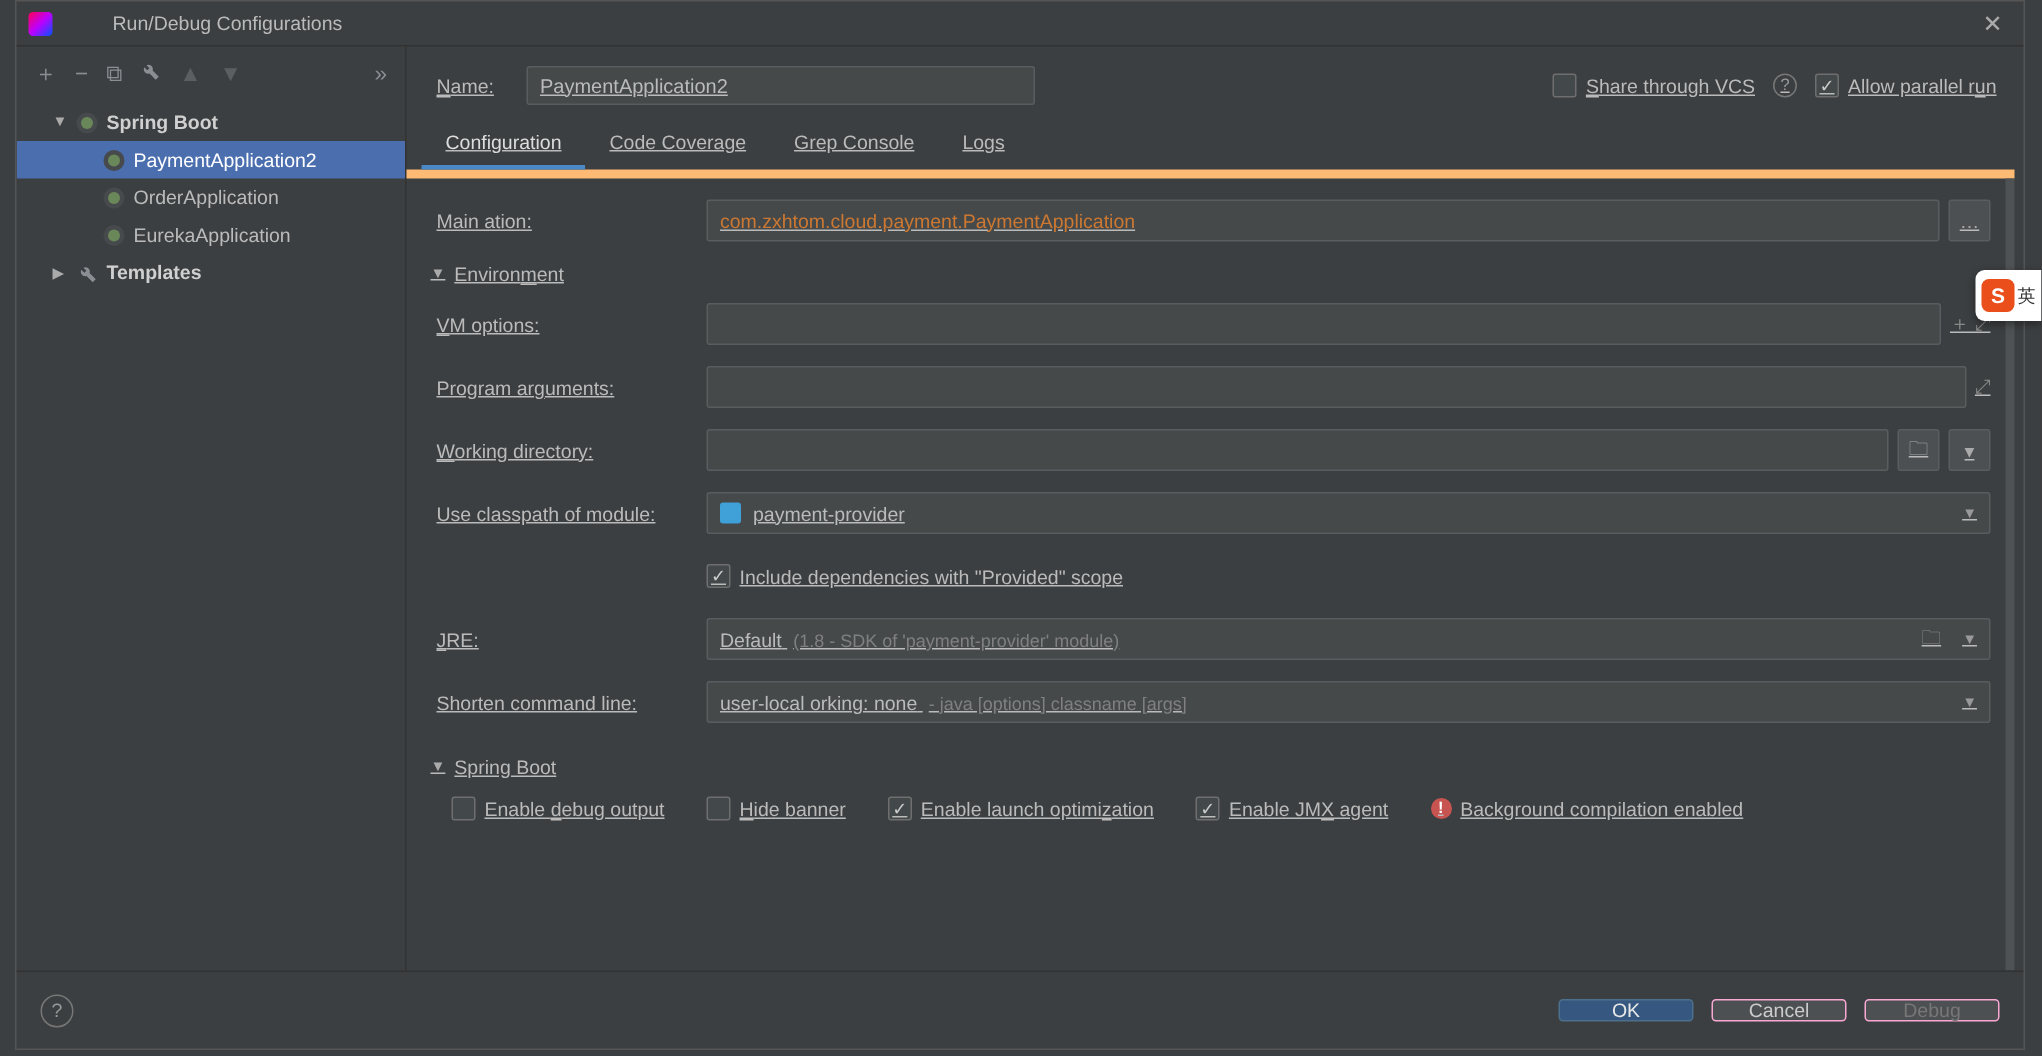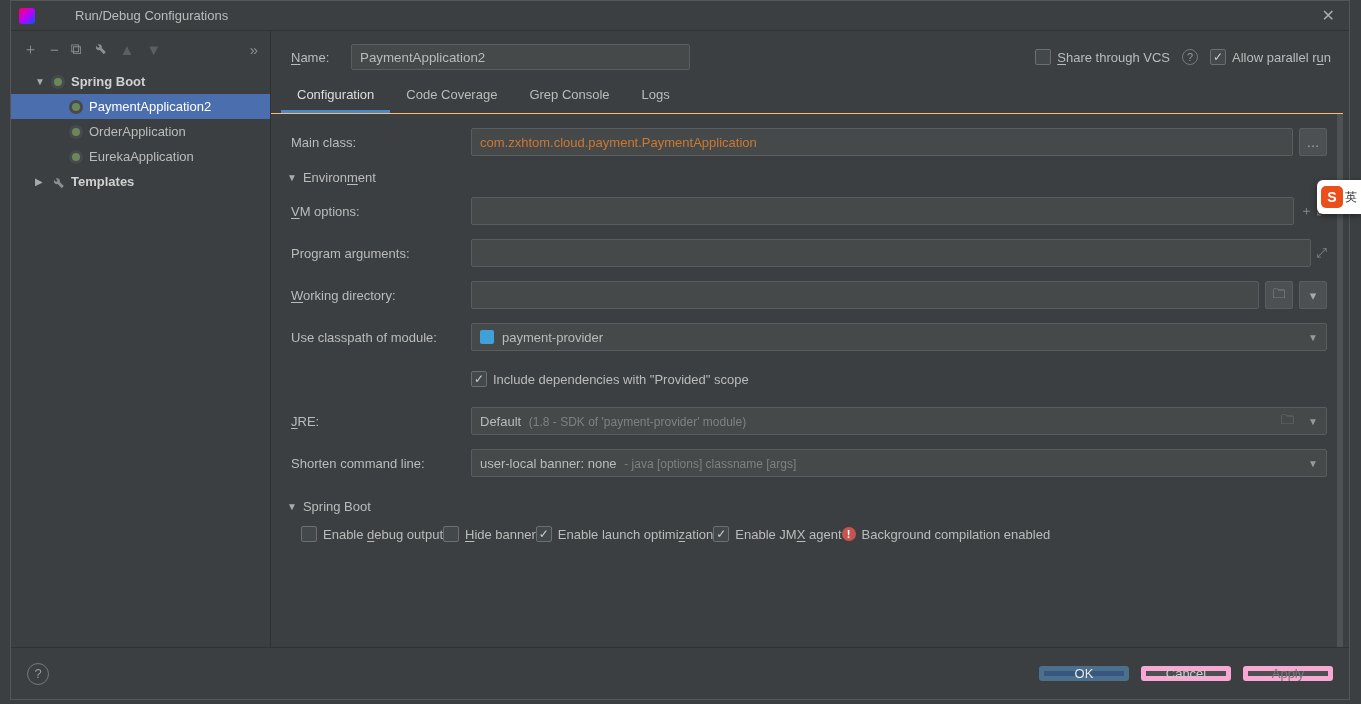--- a/index.html
+++ b/index.html
@@ -64,40 +64,40 @@
 .node.selected .lbl { color:#fff; }
 .leaf-icon {
   width:14px;height:14px;border-radius:50%;
   background:#474a4c; position:relative;
 }
 .leaf-icon::after{
   content:""; position:absolute; width:8px;height:8px;border-radius:50%;
   background:#6a8759; left:3px; top:3px;
 }
 .wrench{ width:14px;height:14px; display:inline-block; color:#8a8f94;}
-.right { flex:1; display:flex; flex-direction:column; padding-right:6px;}
+.right { flex:1; display:flex; flex-direction:column; padding-right:6px;text-decoration:underline;}
 .top-row { display:flex; align-items:center; height:44px; padding: 8px 12px 0 20px; gap:12px;}
 .top-row .lbl-name { width:48px; }
 .top-row input[type=text] {
   flex:1; max-width:630px;
   background:#45494a; border:1px solid #5a5d5f; color:#bbb;
   height:26px; padding:0 8px; border-radius:2px;
 }
 .chk { display:flex; align-items:center; gap:6px; cursor:pointer; }
 .chk .box {
   width:16px; height:16px; border:1px solid #6e6e6e; border-radius:2px;
   display:flex; align-items:center; justify-content:center;
   background:#43494a; font-size:12px; color:#ccc;
 }
 .chk .box.checked::after{ content:"✓"; }
 .help-circ {
   width:16px;height:16px;border:1px solid #777;border-radius:50%;
   display:flex;align-items:center;justify-content:center;font-size:11px;color:#999;
 }
-.tabs { display:flex; border-bottom:1px solid #fdba74; padding-left:10px; margin-top:4px;}
+.tabs { display:flex; border-bottom:6px solid #fdba74; padding-left:10px; margin-top:4px;}
 .tab { padding:8px 16px; cursor:pointer; color:#bbb;}
 .tab.active { color:#ddd; border-bottom:3px solid #4a88c7; }
 .form-area {
   flex:1; overflow:auto; padding: 14px 10px 14px 20px;
   border-right: 6px solid #4e5254;
 }
 .field-row { display:flex; align-items:center; margin-bottom:14px; min-height:28px;}
 .field-row .fl { width:180px; }
 .field-row .ctl { flex:1; display:flex; align-items:center; gap:6px;}
 .txt-in, .sel-in {
@@ -111,34 +111,34 @@
   width:28px;height:28px; background:#4c5052; border:1px solid #5a5d5f;
   display:flex;align-items:center;justify-content:center; color:#aaa; cursor:pointer;
   border-radius:2px;
 }
 .mini { color:#808080; font-size:12px; margin-left:4px;}
 .sel-in { position:relative; justify-content:space-between;}
 .sel-in .caret { color:#999; font-size:10px; padding-left:8px;}
 .sel-in .mod-ic { width:14px;height:14px;background:#40a0d8;margin-right:8px;border-radius:2px;}
 .section-hdr { display:flex; align-items:center; gap:6px; margin:6px 0 12px -4px; cursor:pointer;}
 .section-hdr .tri{ font-size:10px; color:#aaa;}
-.spring-row { display:flex; align-items:center; flex-wrap:wrap; padding-left:10px;}
+.spring-row { display:flex; gap:28px; align-items:center; flex-wrap:wrap; padding-left:10px;}
 .warn-ic{
   width:14px;height:14px;border-radius:50%;background:#c75450;
   display:flex;align-items:center;justify-content:center;color:#fff;font-size:11px;font-weight:bold;
 }
 .footer{
   height:52px; border-top:1px solid #323232;
   display:flex; align-items:center; padding:0 16px; gap:12px;
 }
 .footer .help-circ{ width:22px;height:22px;font-size:13px;}
 .footer .spacer{flex:1;}
 .btn{
   min-width:90px; height:15px; padding:0 18px;
-  background:#4c5052; border:5px solid #f9a8d4; color:#ccc;
+  background:#4c5052; border:1px solid #f9a8d4; color:#ccc;
   border-radius:3px; cursor:pointer;
   display:flex;align-items:center;justify-content:center;
 }
 .btn.primary{ background:#365880; border-color:#4c708c; color:#e8e8e8;}
 .btn.disabled{ color:#777;}
 .ext-pin{
   position:absolute; right:0; top:180px;
   width:44px; height:34px;
   background:#fff; border-radius:6px 0 0 6px;
   box-shadow:0 2px 6px rgba(0,0,0,.4);
@@ -231,21 +231,21 @@
 
       <div class="tabs">
         <div class="tab active">Configuration</div>
         <div class="tab">Code Coverage</div>
         <div class="tab">Grep Console</div>
         <div class="tab">Logs</div>
       </div>
 
       <div class="form-area">
         <div class="field-row">
-          <div class="fl">Main class:</div>
+          <div class="fl">Main ation:</div>
           <div class="ctl">
             <div class="txt-in orange">com.zxhtom.cloud.payment.PaymentApplication</div>
             <div class="sq-btn">…</div>
           </div>
         </div>
 
         <div class="section-hdr">
           <span class="tri">▼</span>
           <span>Environ<u>m</u>ent</span>
         </div>
@@ -301,21 +301,21 @@
                 <span style="color:#888">🗀</span>
                 <span class="caret">▼</span>
               </span>
             </div>
           </div>
         </div>
         <div class="field-row">
           <div class="fl">Shorten command line:</div>
           <div class="ctl">
             <div class="sel-in">
-              <span><span>user-local banner: none</span> <span class="mini">- java [options] classname [args]</span></span>
+              <span><span>user-local orking: none</span> <span class="mini">- java [options] classname [args]</span></span>
               <span class="caret">▼</span>
             </div>
           </div>
         </div>
 
         <div class="section-hdr" style="margin-top:22px">
           <span class="tri">▼</span>
           <span>Spring Boot</span>
         </div>
         <div class="spring-row">
@@ -342,20 +342,20 @@
         </div>
       </div>
     </div>
   </div>
 
   <div class="footer">
     <span class="help-circ">?</span>
     <span class="spacer"></span>
     <div class="btn primary">OK</div>
     <div class="btn">Cancel</div>
-    <div class="btn disabled">Apply</div>
+    <div class="btn disabled">Debug</div>
   </div>
 </div>
 
 <div class="ext-pin">
   <span class="s">S</span>
   <span style="color:#333;font-size:12px">英</span>
 </div>
 
 </body></html>

